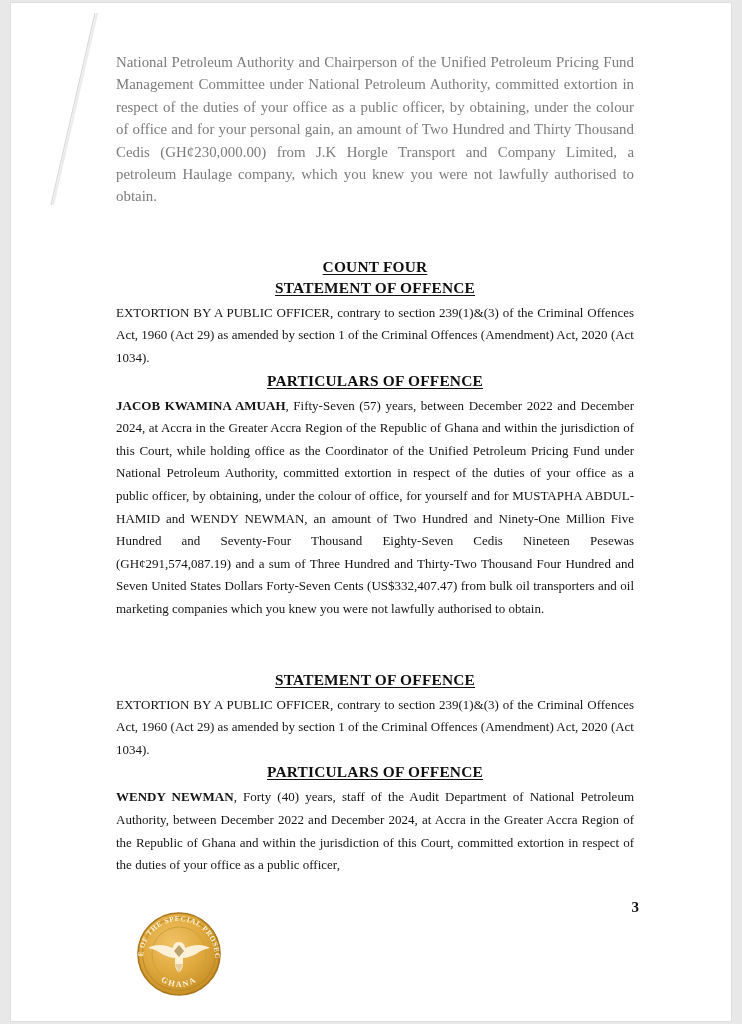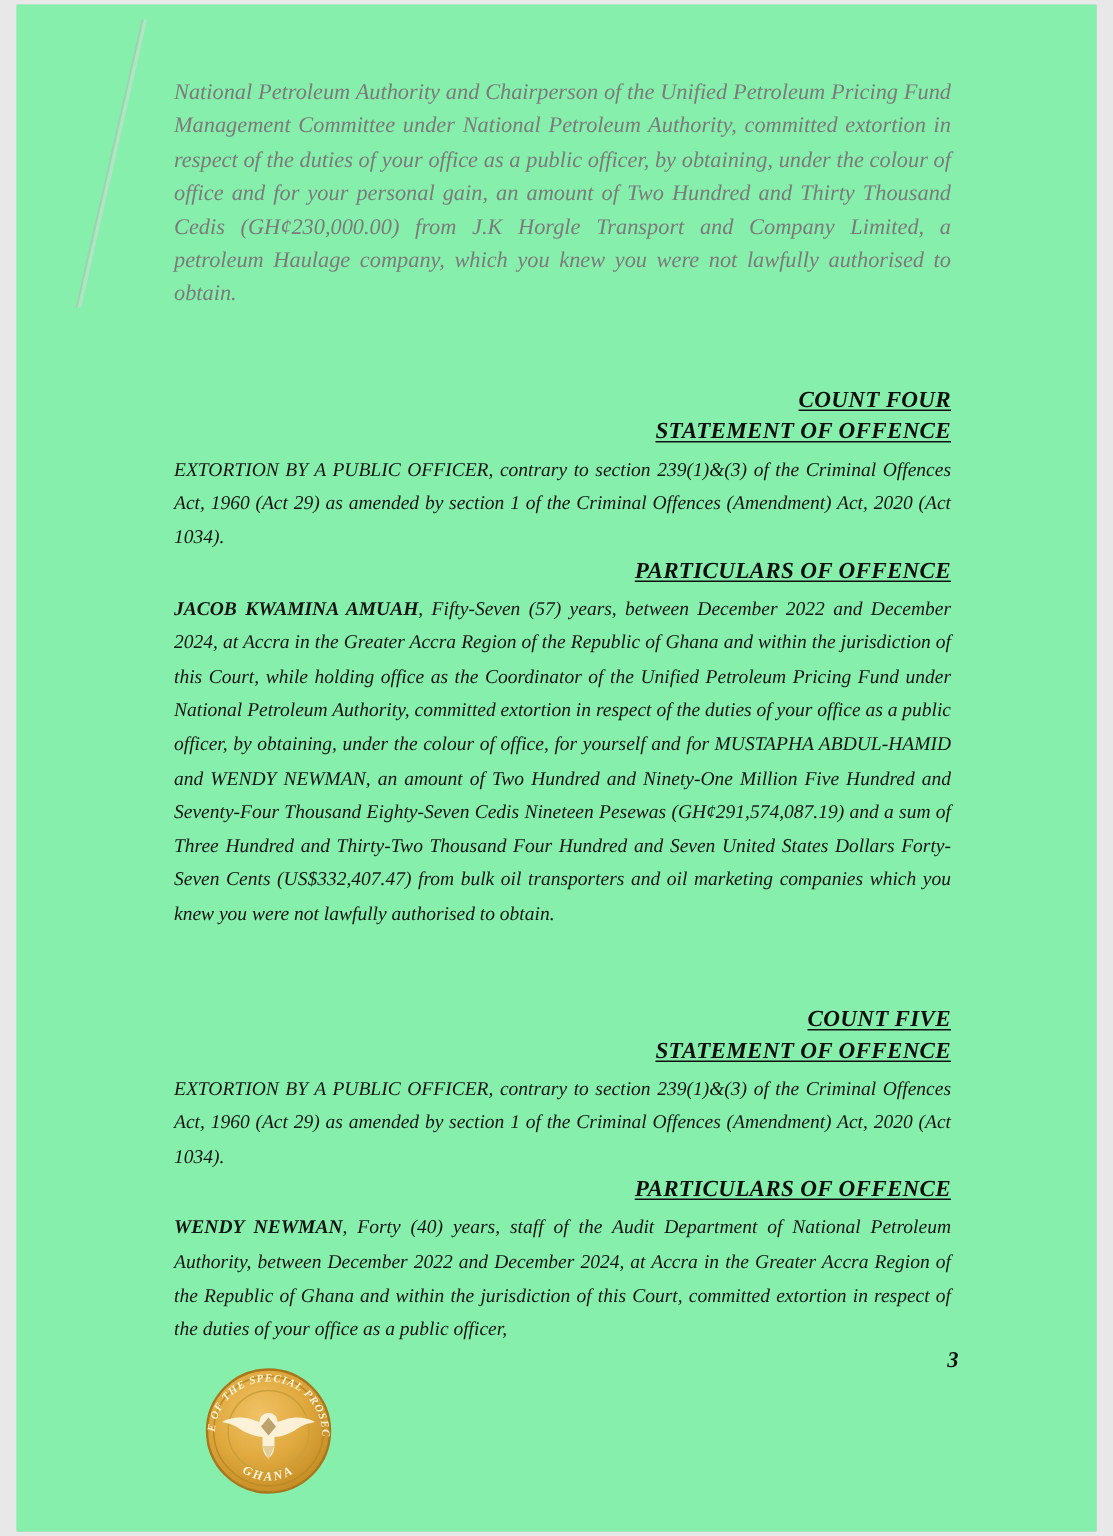--- a/index.html
+++ b/index.html
@@ -19,24 +19,23 @@
     height: 1024px;
     background: #e8e8e8;
     box-sizing: border-box;
   }
   .page-sheet {
     position: absolute;
     left: 11px;
     top: 3px;
     width: 720px;
     height: 1018px;
-    background: #86efac;
+    background: #ffffff;
     box-shadow: 0 0 1px rgba(0,0,0,0.25);
     overflow: hidden;
-    font-style: italic;
   }
   .crease {
     position: absolute;
     left: 32px;
     top: 6px;
     width: 60px;
     height: 200px;
     pointer-events: none;
     opacity: 0.5;
   }
@@ -59,21 +58,21 @@
   p.para.faded {
     color: #7b7b7b;
     font-size: 14.9px;
     line-height: 22.4px;
   }
   .bold-name {
     font-weight: bold;
   }
   .heading {
     margin: 0;
-    text-align: right;
+    text-align: center;
     font-weight: bold;
     font-size: 15.4px;
     line-height: 21px;
     color: #101010;
     letter-spacing: 0.2px;
   }
   .heading span.u {
     text-decoration: underline;
     text-underline-offset: 2px;
     text-decoration-thickness: 1.3px;
@@ -125,21 +124,20 @@
       <p class="para">EXTORTION BY A PUBLIC OFFICER, contrary to section 239(1)&amp;(3) of the Criminal Offences Act, 1960 (Act 29) as amended by section 1 of the Criminal Offences (Amendment) Act, 2020 (Act 1034).</p>
 
       <p class="heading"><span class="u">PARTICULARS OF OFFENCE</span></p>
 
       <div class="gap-s"></div>
 
       <p class="para"><span class="bold-name">JACOB KWAMINA AMUAH</span><span>, Fifty-Seven (57) years, between December 2022 and December 2024, at Accra in the Greater Accra Region of the Republic of Ghana and within the jurisdiction of this Court, while holding office as the Coordinator of the Unified Petroleum Pricing Fund under National Petroleum Authority, committed extortion in respect of the duties of your office as a public officer, by obtaining, under the colour of office, for yourself and for MUSTAPHA ABDUL-HAMID and WENDY NEWMAN, an amount of Two Hundred and Ninety-One Million Five Hundred and Seventy-Four Thousand Eighty-Seven Cedis Nineteen Pesewas (GH¢291,574,087.19) and a sum of Three Hundred and Thirty-Two Thousand Four Hundred and Seven United States Dollars Forty-Seven Cents (US$332,407.47) from bulk oil transporters and oil marketing companies which you knew you were not lawfully authorised to obtain.</span></p>
 
       <div class="gap-xl"></div>
 
-      <p class="heading"><span class="u">COUNT FIVE</span></p>
       <p class="heading"><span class="u">STATEMENT OF OFFENCE</span></p>
 
       <div class="gap-s"></div>
 
       <p class="para">EXTORTION BY A PUBLIC OFFICER, contrary to section 239(1)&amp;(3) of the Criminal Offences Act, 1960 (Act 29) as amended by section 1 of the Criminal Offences (Amendment) Act, 2020 (Act 1034).</p>
 
       <p class="heading"><span class="u">PARTICULARS OF OFFENCE</span></p>
 
       <div class="gap-s"></div>
 

